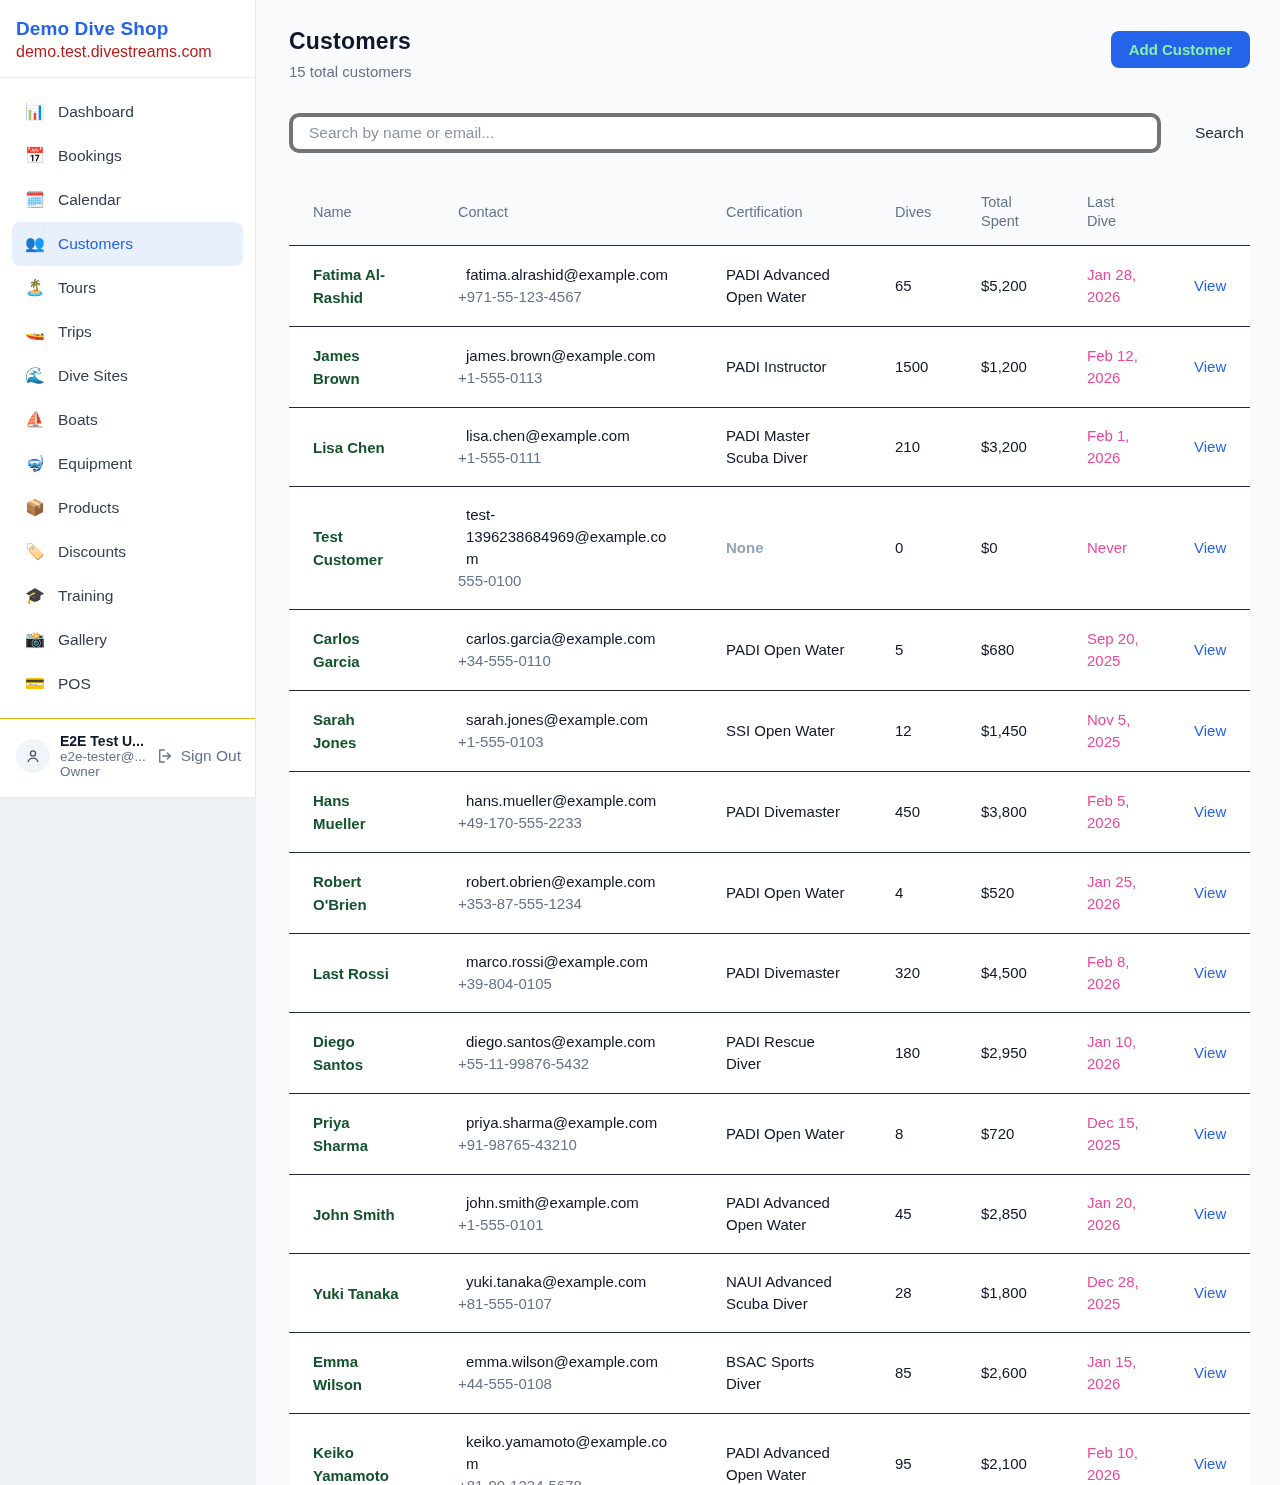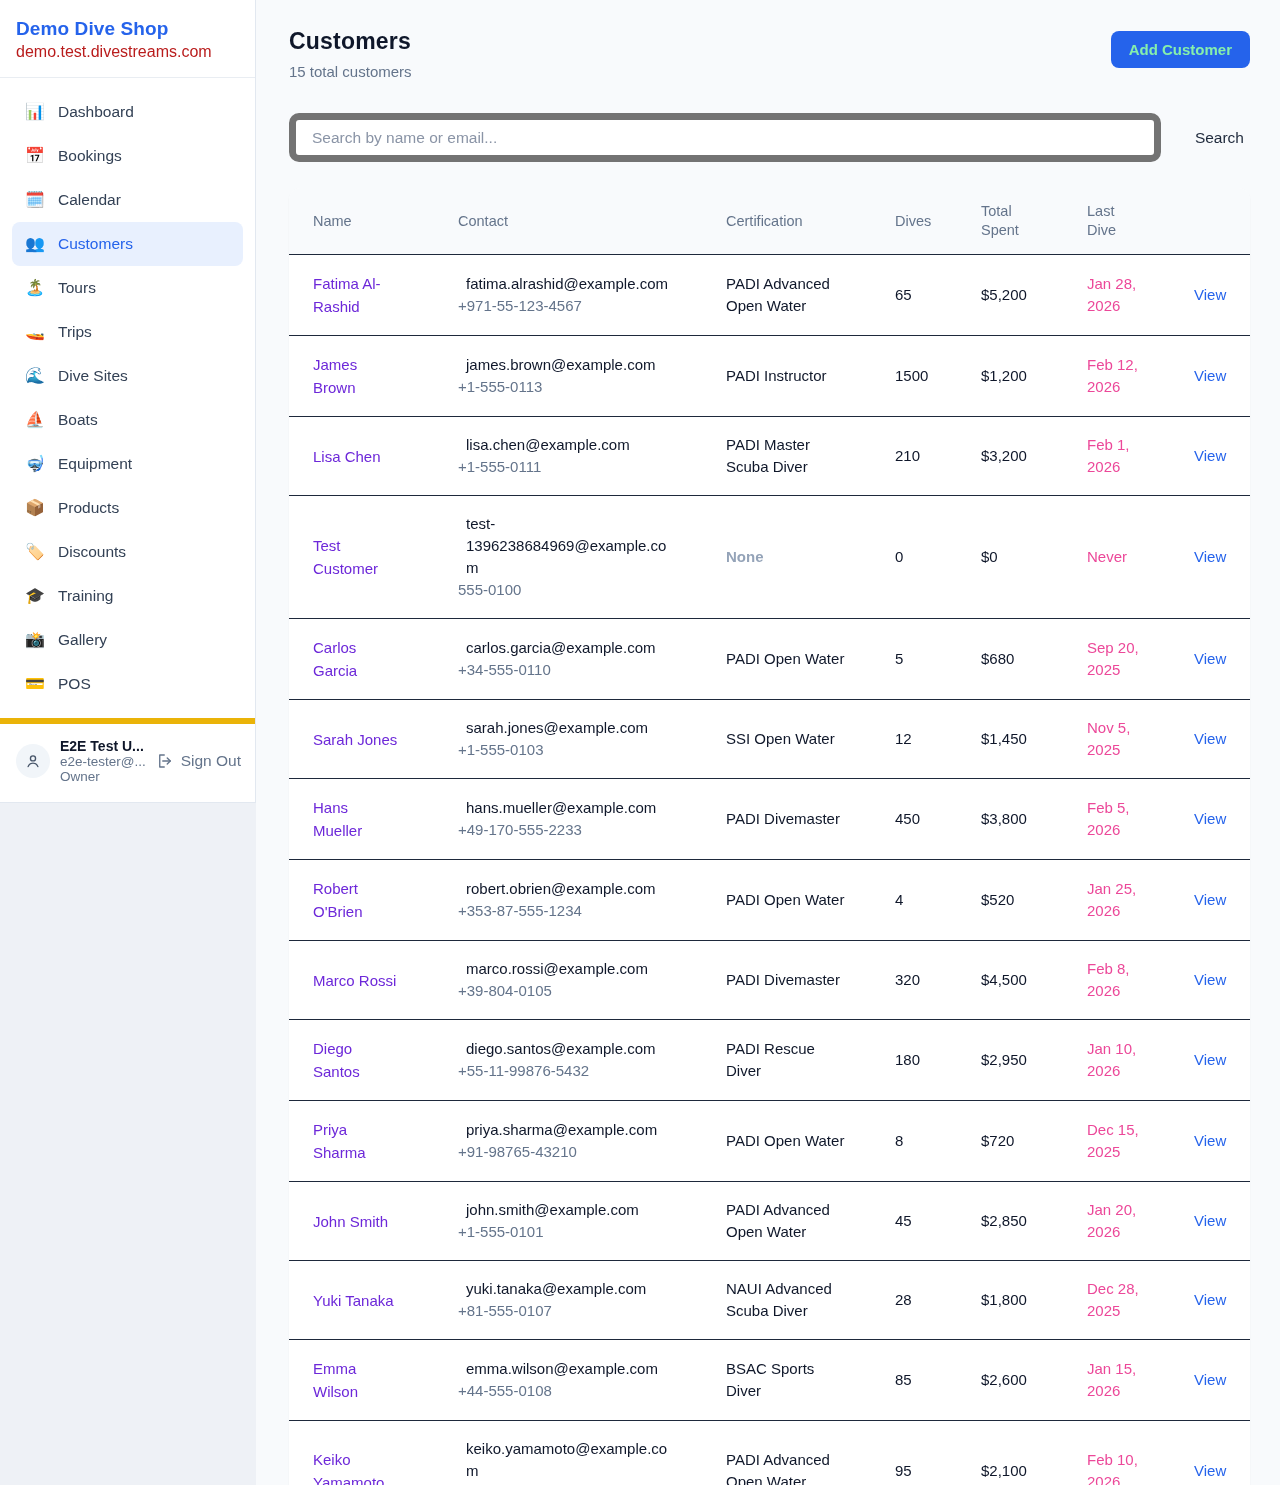--- a/index.html
+++ b/index.html
@@ -25,21 +25,21 @@
   .sb-nav { padding:12px; }
   .nav-item {
     display:flex; align-items:center; gap:12px;
     padding:10px 12px; border-radius:8px;
     font-size:15.5px; color:#334155; cursor:pointer;
     line-height:24px;
   }
   .nav-item .nav-icon { width:22px; font-size:16px; text-align:center; line-height:24px; }
   .nav-item.active { background:#e8f0fe; color:#2563eb; }
   .sb-user {
-    border-top:6px solid #eab308;
+    border-top:1px solid #eab308;
     padding:14px 14px 18px 16px;
     display:flex; align-items:center; gap:10px;
   }
   .avatar {
     width:34px; height:34px; border-radius:50%;
     background:#f1f5f9; flex-shrink:0;
     display:flex; align-items:center; justify-content:center;
   }
   .user-meta { min-width:0; }
   .user-name { font-size:14px; font-weight:700; color:#0f172a; white-space:nowrap; }
@@ -55,22 +55,22 @@
   .page-title { font-size:23px; font-weight:700; color:#0f172a; letter-spacing:.2px; }
   .page-subtitle { font-size:15px; color:#64748b; margin-top:8px; }
   .btn-primary {
     background:#2563eb; color:#86efac; border:none; border-radius:8px;
     font-family:inherit; font-size:15px; font-weight:600;
     padding:10px 18px; cursor:pointer; margin-top:3px;
   }
 
   .search-row { display:flex; align-items:center; margin-top:33px; }
   .search-input {
-    flex:1; height:49px;
-    border:7px solid #737373; border-radius:10px;
+    flex:1; height:40px;
+    border:4px solid #737373; border-radius:10px;
     background:#ffffff; padding:0 16px;
     font-family:inherit; font-size:15.5px; color:#0f172a;
   }
   .search-input::placeholder { color:#8a94a6; }
   .search-btn {
     background:none; border:none; cursor:pointer;
     font-family:inherit; font-size:15.5px; color:#1e293b;
     margin-left:18px; padding:8px 6px 8px 16px;
   }
 
@@ -94,21 +94,21 @@
   thead th .th-narrow { display:inline-block; max-width:48px; }
   tbody td {
     vertical-align:middle;
     padding:17px 10px 17px 0;
     font-size:15px; line-height:22px; color:#0f172a;
   }
   tbody tr { border-bottom:1px solid #1e293b; }
   tbody tr:last-child { border-bottom:none; }
   td.c-name { padding-left:24px; }
   .name-link {
-    color:#6d28d9; font-weight:400; text-decoration:none; cursor:pointer;
+    color:#14532d; font-weight:700; text-decoration:none; cursor:pointer;
     display:inline-block; max-width:86px; line-height:23px;
   }
   .email { color:#0f172a; max-width:205px; overflow-wrap:break-word;margin-left:8px; }
   .phone { color:#64748b; }
   .cert { display:inline-block; max-width:120px; }
   .cert.muted { color:#94a3b8;font-weight:bold; }
   .last { display:inline-block; max-width:58px; color:#ec4899; }
   .view-link { color:#2563eb; text-decoration:none; cursor:pointer; }
 </style>
 </head>
@@ -331,21 +331,21 @@
       <div class="email">robert.obrien@example.com</div>
       <div class="phone">+353-87-555-1234</div>
     </td>
     <td><span class="cert">PADI Open Water</span></td>
     <td>4</td>
     <td>$520</td>
     <td><span class="last">Jan 25, 2026</span></td>
     <td><a class="view-link">View</a></td>
   </tr>
             <tr>
-    <td class="c-name"><a class="name-link">Marco Rossi</a></td>
+    <td class="c-name"><a class="name-link">Last Rossi</a></td>
     <td class="c-contact">
       <div class="email">marco.rossi@example.com</div>
       <div class="phone">+39-804-0105</div>
     </td>
     <td><span class="cert">PADI Divemaster</span></td>
     <td>320</td>
     <td>$4,500</td>
     <td><span class="last">Feb 8, 2026</span></td>
     <td><a class="view-link">View</a></td>
   </tr>

